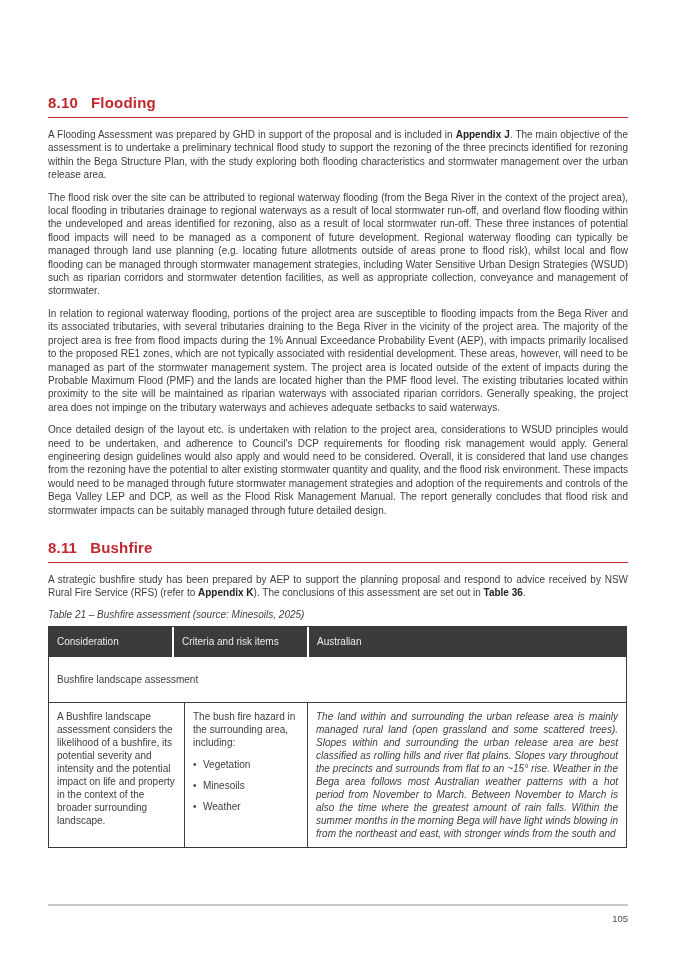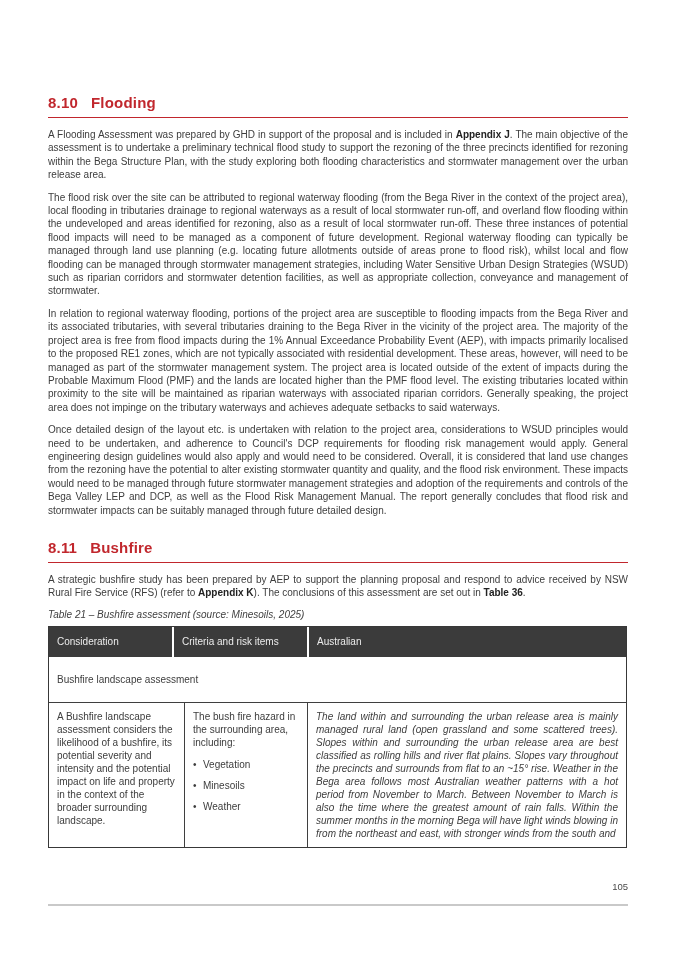--- a/index.html
+++ b/index.html
@@ -57,21 +57,21 @@
   .td.just{text-align:justify;text-justify:inter-word;font-style:italic;}
   .bullets{margin-top:9px;}
   .bullet{margin:0 0 8px 0;padding-left:10px;position:relative;}
   .bullet::before{content:"\2022";position:absolute;left:0;top:0;color:#3d3d3d;}
 
   .footer-line{
     position:absolute;left:48px;top:904px;width:580px;height:2px;
     background:#c9c9c9;
   }
   .page-number{
-    position:absolute;top:881px;right:47px;
+    position:absolute;top:913px;right:47px;
     font-size:9.5px;color:#4a4a4a;
   }
 </style>
 </head>
 <body>
 
 <div class="page">
   <div class="content">
 
     <section>

